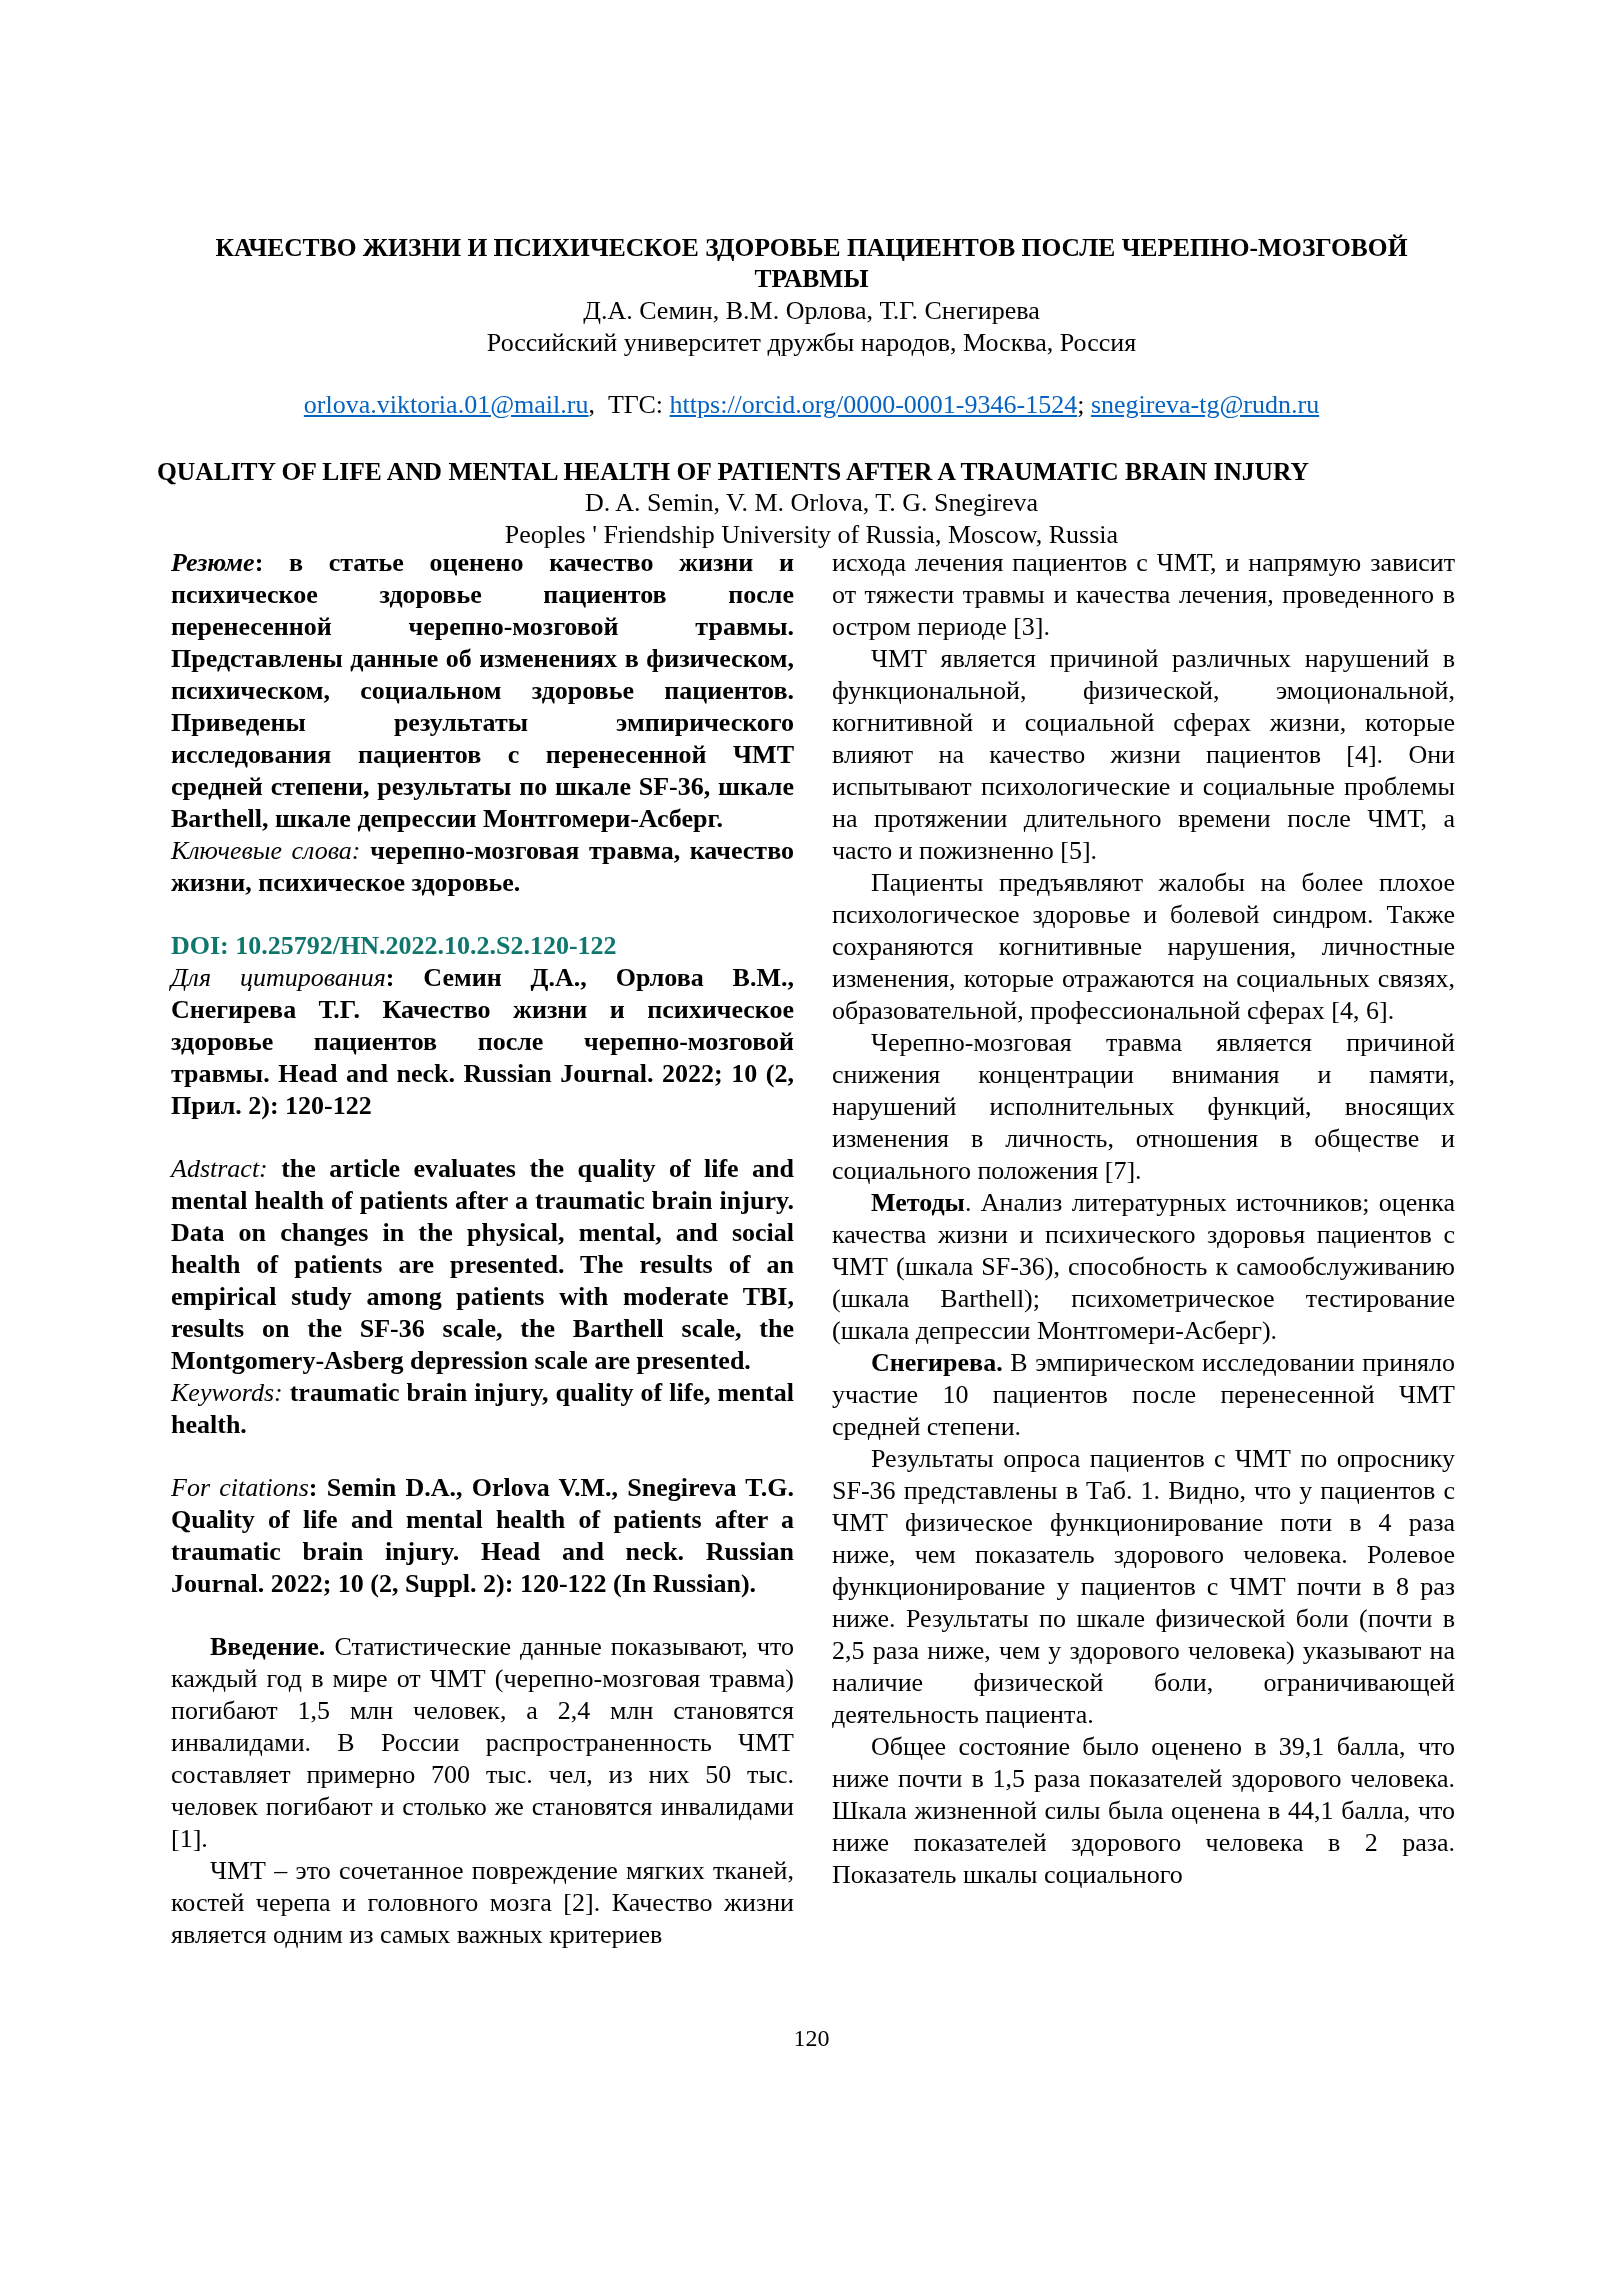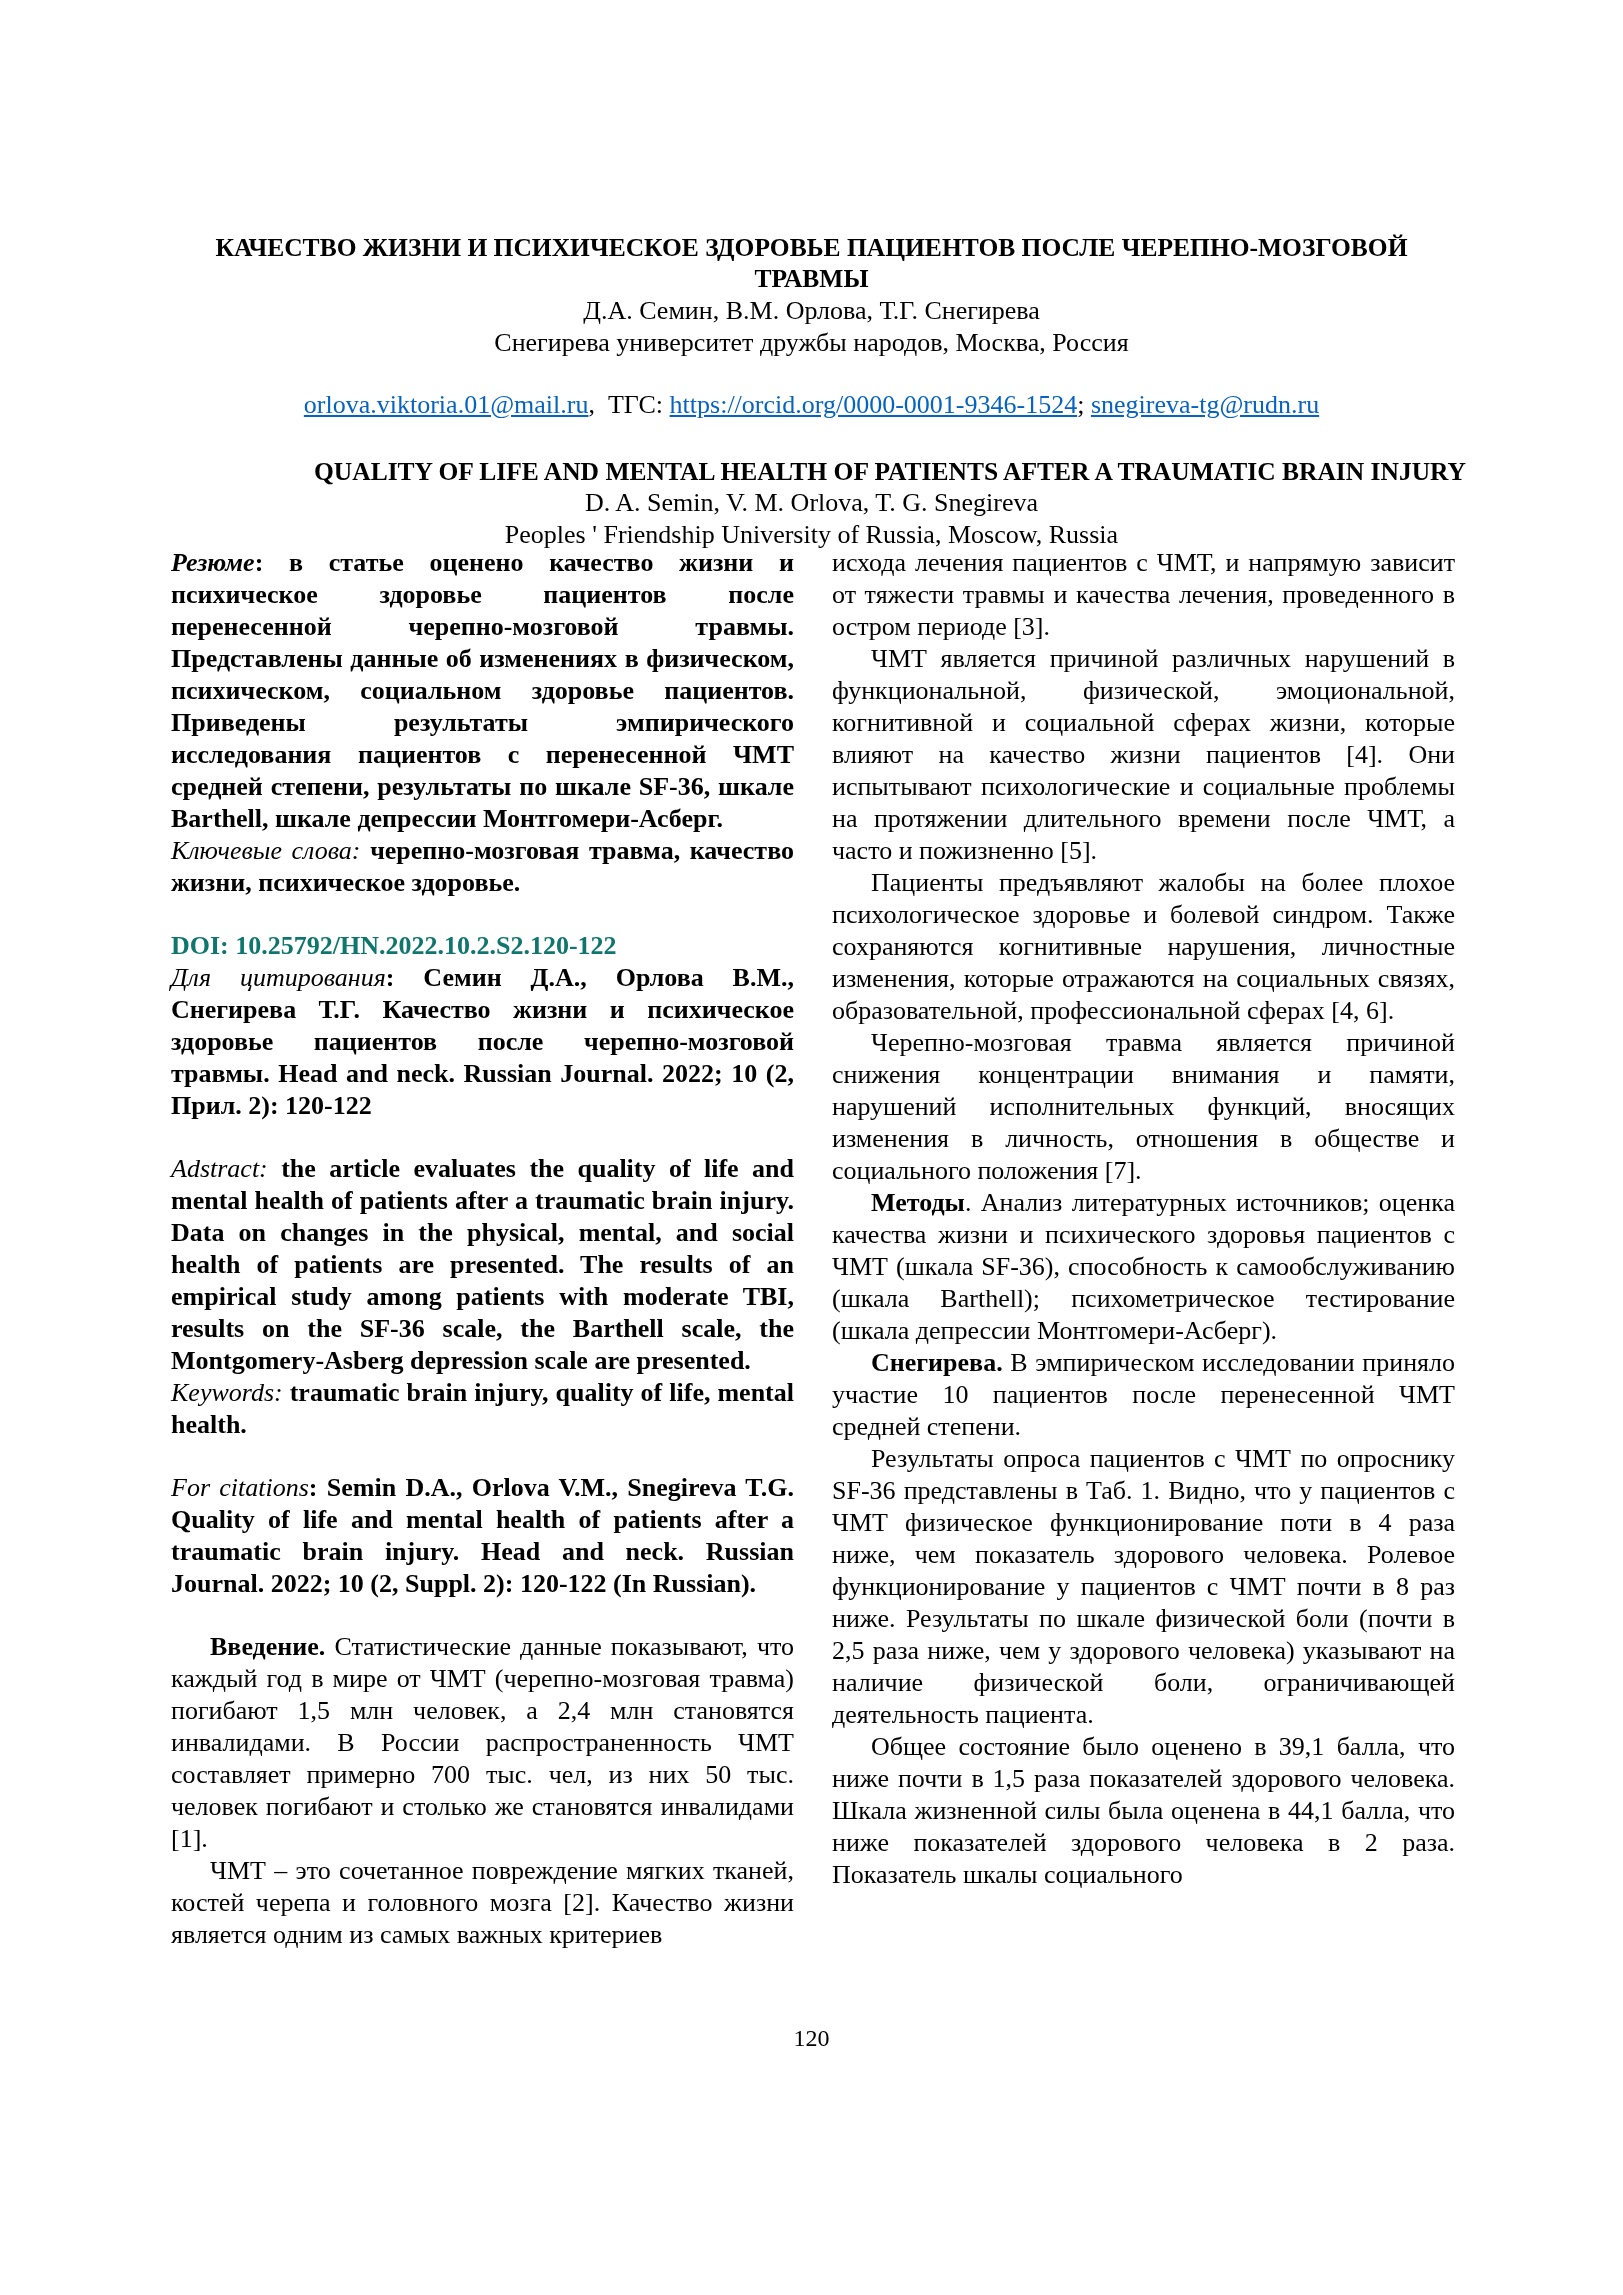--- a/index.html
+++ b/index.html
@@ -5,41 +5,41 @@
   html, body { margin: 0; padding: 0; background: #ffffff; }
   body { width: 1623px; height: 2295px; position: relative; overflow: hidden;
          font-family: "Liberation Serif", "DejaVu Serif", serif; color: #000; }
   .page { position: absolute; left: 0; top: 0; width: 1408px; height: 2295px; }
   .title-ru { position: absolute; left: 170px; width: 1283px; top: 232px;
               font-weight: bold; font-size: 25.5px; line-height: 31px; text-align: center; }
   .line { position: absolute; left: 157px; width: 1309px; text-align: center;
           font-size: 26px; line-height: 31px; }
   a.link { color: #0563C1; text-decoration: underline; }
   .title-en { position: absolute; left: 157px; width: 1309px; top: 456px;
-              font-weight: bold; font-size: 25.5px; line-height: 31px; text-align: right; }
+              font-weight: bold; font-size: 25.5px; line-height: 31px; text-align: left; }
   .col { position: absolute; font-size: 26px; line-height: 32px; text-align: justify; }
   .col-left { left: 171px; width: 623px; top: 547px; }
   .col-right { left: 832px; width: 623px; top: 547px; }
   .col p { margin: 0; }
   .bold { font-weight: bold; margin-top: 41px; }
   .it { font-style: italic; }
   .indent { text-indent: 39px; }
   .doi { color: #2F5597; font-weight: bold; }
   .gap-s { height: 31px; }
   .page-num { position: absolute; left: 0; width: 1623px; top: 2023px;
               text-align: center; font-size: 24px; line-height: 31px; }
 </style>
 </head>
 <body>
 
 <div class="page">
 
   <div class="title-ru">КАЧЕСТВО ЖИЗНИ И ПСИХИЧЕСКОЕ ЗДОРОВЬЕ ПАЦИЕНТОВ ПОСЛЕ ЧЕРЕПНО-МОЗГОВОЙ ТРАВМЫ</div>
   <div class="line" style="top:295px">Д.А. Семин, В.М. Орлова, Т.Г. Снегирева</div>
-  <div class="line" style="top:327px">Снегирева университет дружбы народов, Москва, Россия</div>
+  <div class="line" style="top:327px">Российский университет дружбы народов, Москва, Россия</div>
 
   <div class="line" style="top:389px">
     <a class="link" style="color: rgb(5, 99, 193); text-align: right;">orlova.viktoria.01@mail.ru</a><span style="white-space:pre">,  ТГС: </span><a class="link" style="color: rgb(5, 99, 193);">https://orcid.org/0000-0001-9346-1524</a><span>; </span><a class="link" style="color: rgb(5, 99, 193);">snegireva-tg@rudn.ru</a>
   </div>
 
   <div class="title-en">QUALITY OF LIFE AND MENTAL HEALTH OF PATIENTS AFTER A TRAUMATIC BRAIN INJURY</div>
   <div class="line" style="top:487px">D. A. Semin, V. M. Orlova, T. G. Snegireva</div>
   <div class="line" style="top:519px">Peoples ' Friendship University of Russia, Moscow, Russia</div>
 
   <div class="col col-left">

